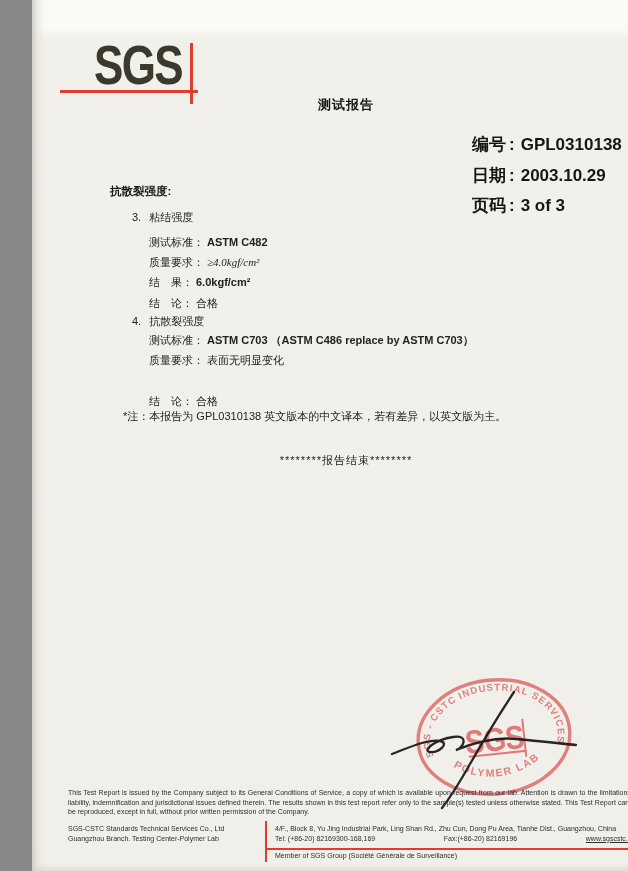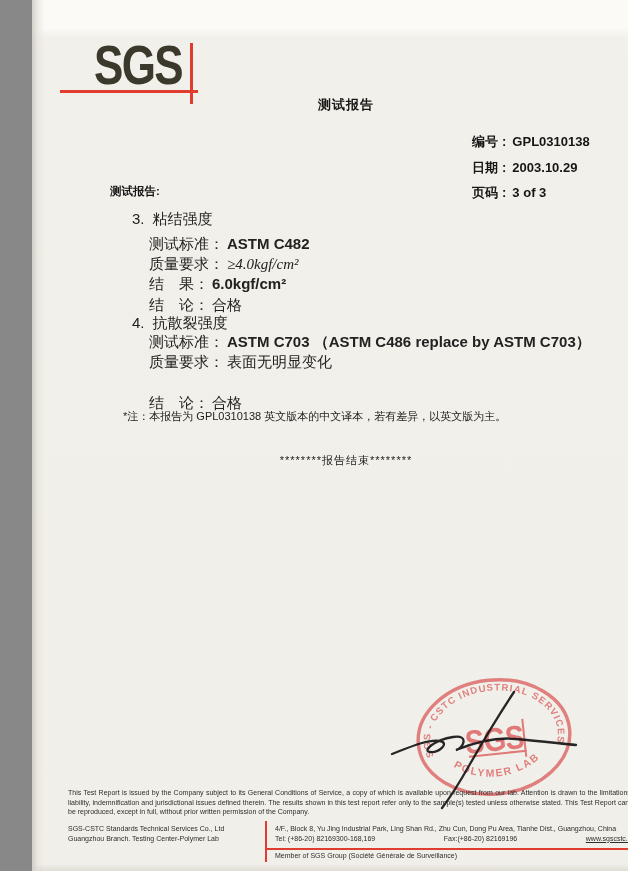--- a/index.html
+++ b/index.html
@@ -18,28 +18,28 @@
   
   .logo-text{position:absolute;left:62px;top:38px;font-size:55px;line-height:55px;
     font-weight:700;color:#3b392c;letter-spacing:-2px;transform:scaleX(.8);transform-origin:0 0;}
   .logo-hline{position:absolute;left:28px;top:90px;width:138px;height:3px;background:#e03c30;}
   .logo-vline{position:absolute;left:158px;top:43px;width:3px;height:61px;background:#e03c30;}
 
   .report-title{position:absolute;left:0;right:0;top:96px;text-align:center;
     font-size:13px;font-weight:700;letter-spacing:1px;color:#161616;}
 
   
-  .meta{position:absolute;left:440px;top:133px;font-size:13px;font-weight:700;color:#161616;}
+  .meta{position:absolute;left:440px;top:133px;font-size:17px;font-weight:700;color:#161616;}
   .meta-row{margin-bottom:7.5px;white-space:nowrap;}
   .m-label{display:inline-block;min-width:27px;}
   .m-colon{display:inline-block;margin:0 6px 0 3px;}
 
   .results-heading{position:absolute;left:78px;top:184px;font-size:11.5px;font-weight:700;color:#161616;}
 
-  .doc-line{position:absolute;font-size:15px;white-space:nowrap;color:#222;}
+  .doc-line{position:absolute;font-size:11px;white-space:nowrap;color:#222;}
   .item-title .num{margin-right:8px;}
   .row-label{margin-right:3px;}
   .v-bold{font-weight:700;}
   .v-serif{font-family:"Liberation Serif","DejaVu Serif",serif;font-style:italic;}
   .note-line{font-size:11px;}
   .end-marker{left:0;right:0;text-align:center;letter-spacing:1px;font-size:11px;color:#222;}
 
   
   .stamp-svg{position:absolute;left:352px;top:650px;width:260px;height:165px;}
 
@@ -73,21 +73,21 @@
       <span class="m-label">编号</span><span class="m-colon">:</span><span class="m-value">GPL0310138</span>
     </div>
     <div class="meta-row">
       <span class="m-label">日期</span><span class="m-colon">:</span><span class="m-value">2003.10.29</span>
     </div>
     <div class="meta-row">
       <span class="m-label">页码</span><span class="m-colon">:</span><span class="m-value">3 of 3</span>
     </div>
   </div>
 
-  <div class="results-heading">测试报告:</div>
+  <div class="results-heading">抗散裂强度:</div>
 
   <div class="doc-line item-title" style="left:100px;top:210px;">
     <span class="num">3.</span><span>粘结强度</span>
   </div>
   <div class="doc-line" style="left:117px;top:235px;">
     <span class="row-label">测试标准：</span><span class="v-bold">ASTM C482</span>
   </div>
   <div class="doc-line" style="left:117px;top:255px;">
     <span class="row-label">质量要求：</span><span class="v-serif">≥4.0kgf/cm²</span>
   </div>

